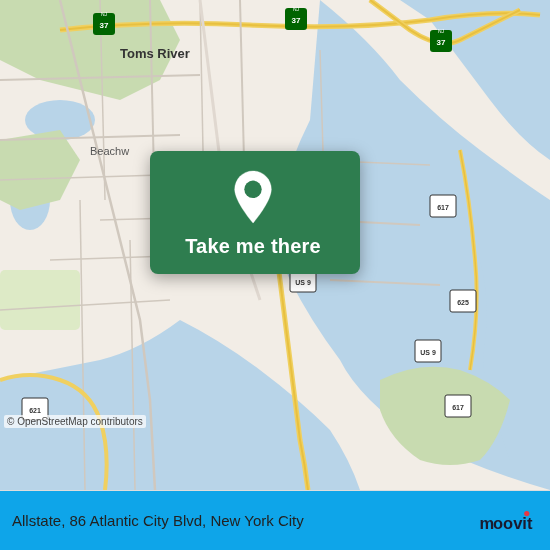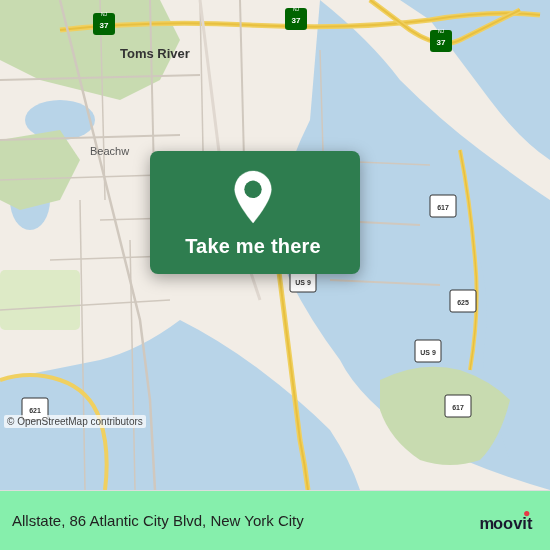--- a/index.html
+++ b/index.html
@@ -55,21 +55,21 @@
       font-size: 20px;
       font-weight: 600;
       letter-spacing: 0.2px;
       white-space: nowrap;
     }
 
     
     #footer-bar {
       width: 550px;
       height: 60px;
-      background-color: #86efac;
+      background-color: #0ea5e9;
       border-top: 1px solid #ddd;
       display: flex;
       align-items: center;
       padding: 0 12px;
     }
 
     #footer-logo {
       margin-left: auto;
       width: 60px;
       height: 36px;

